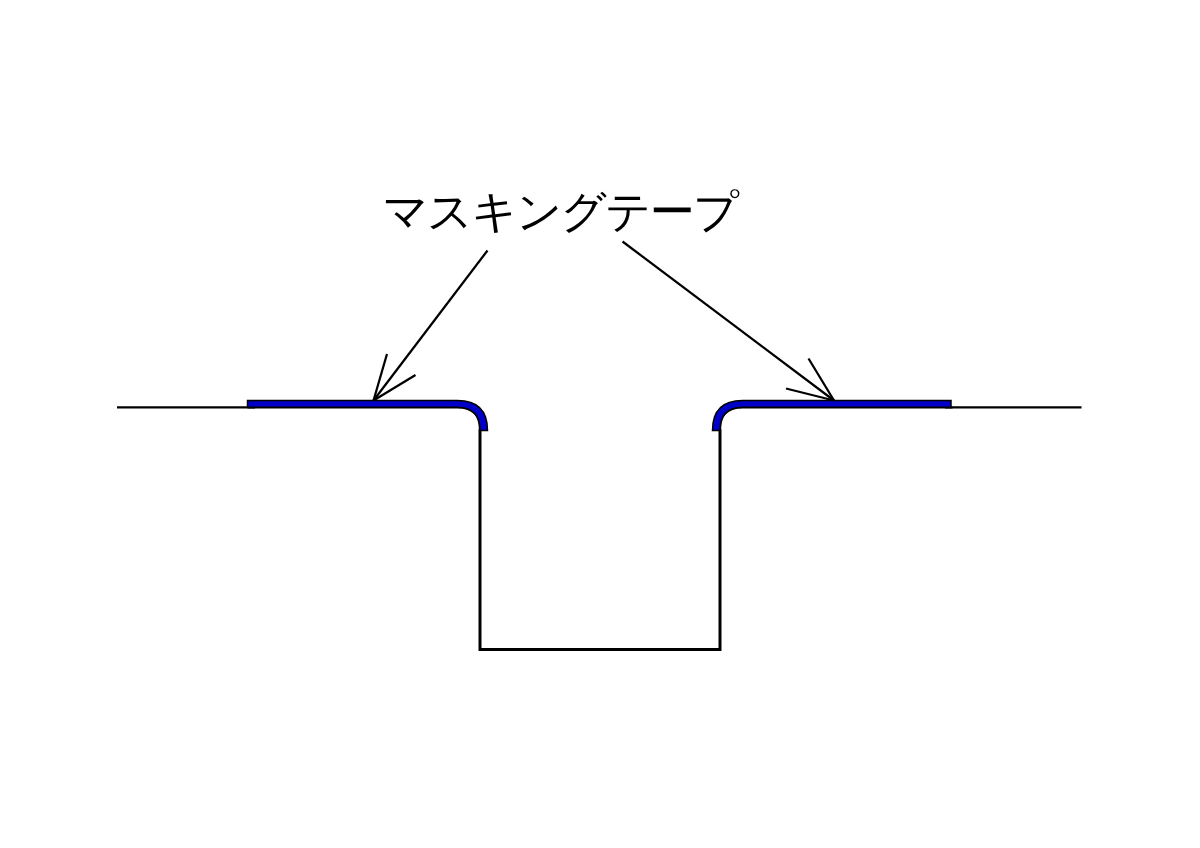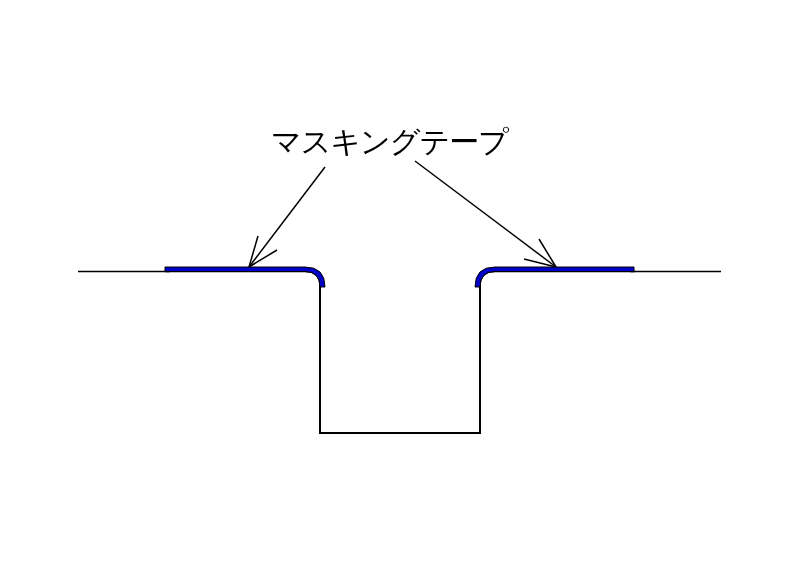--- a/index.html
+++ b/index.html
@@ -23,21 +23,20 @@
       position: absolute;
       left: 255px;
       top: 122px;
       width: 220px;
       text-align: center;
       font-size: 30px;
       line-height: 40px;
       color: #000000;
       letter-spacing: -1px;
       white-space: nowrap;
-      margin-left: 16px;
     }
   </style>
 </head>
 <body>
 
 <svg id="diagram" width="800" height="565" viewBox="0 0 800 565">
 
   <line x1="78" y1="271.5" x2="170" y2="271.5" stroke="#000" stroke-width="1.5"></line>
 
   <line x1="630" y1="271.5" x2="721" y2="271.5" stroke="#000" stroke-width="1.5"></line>

